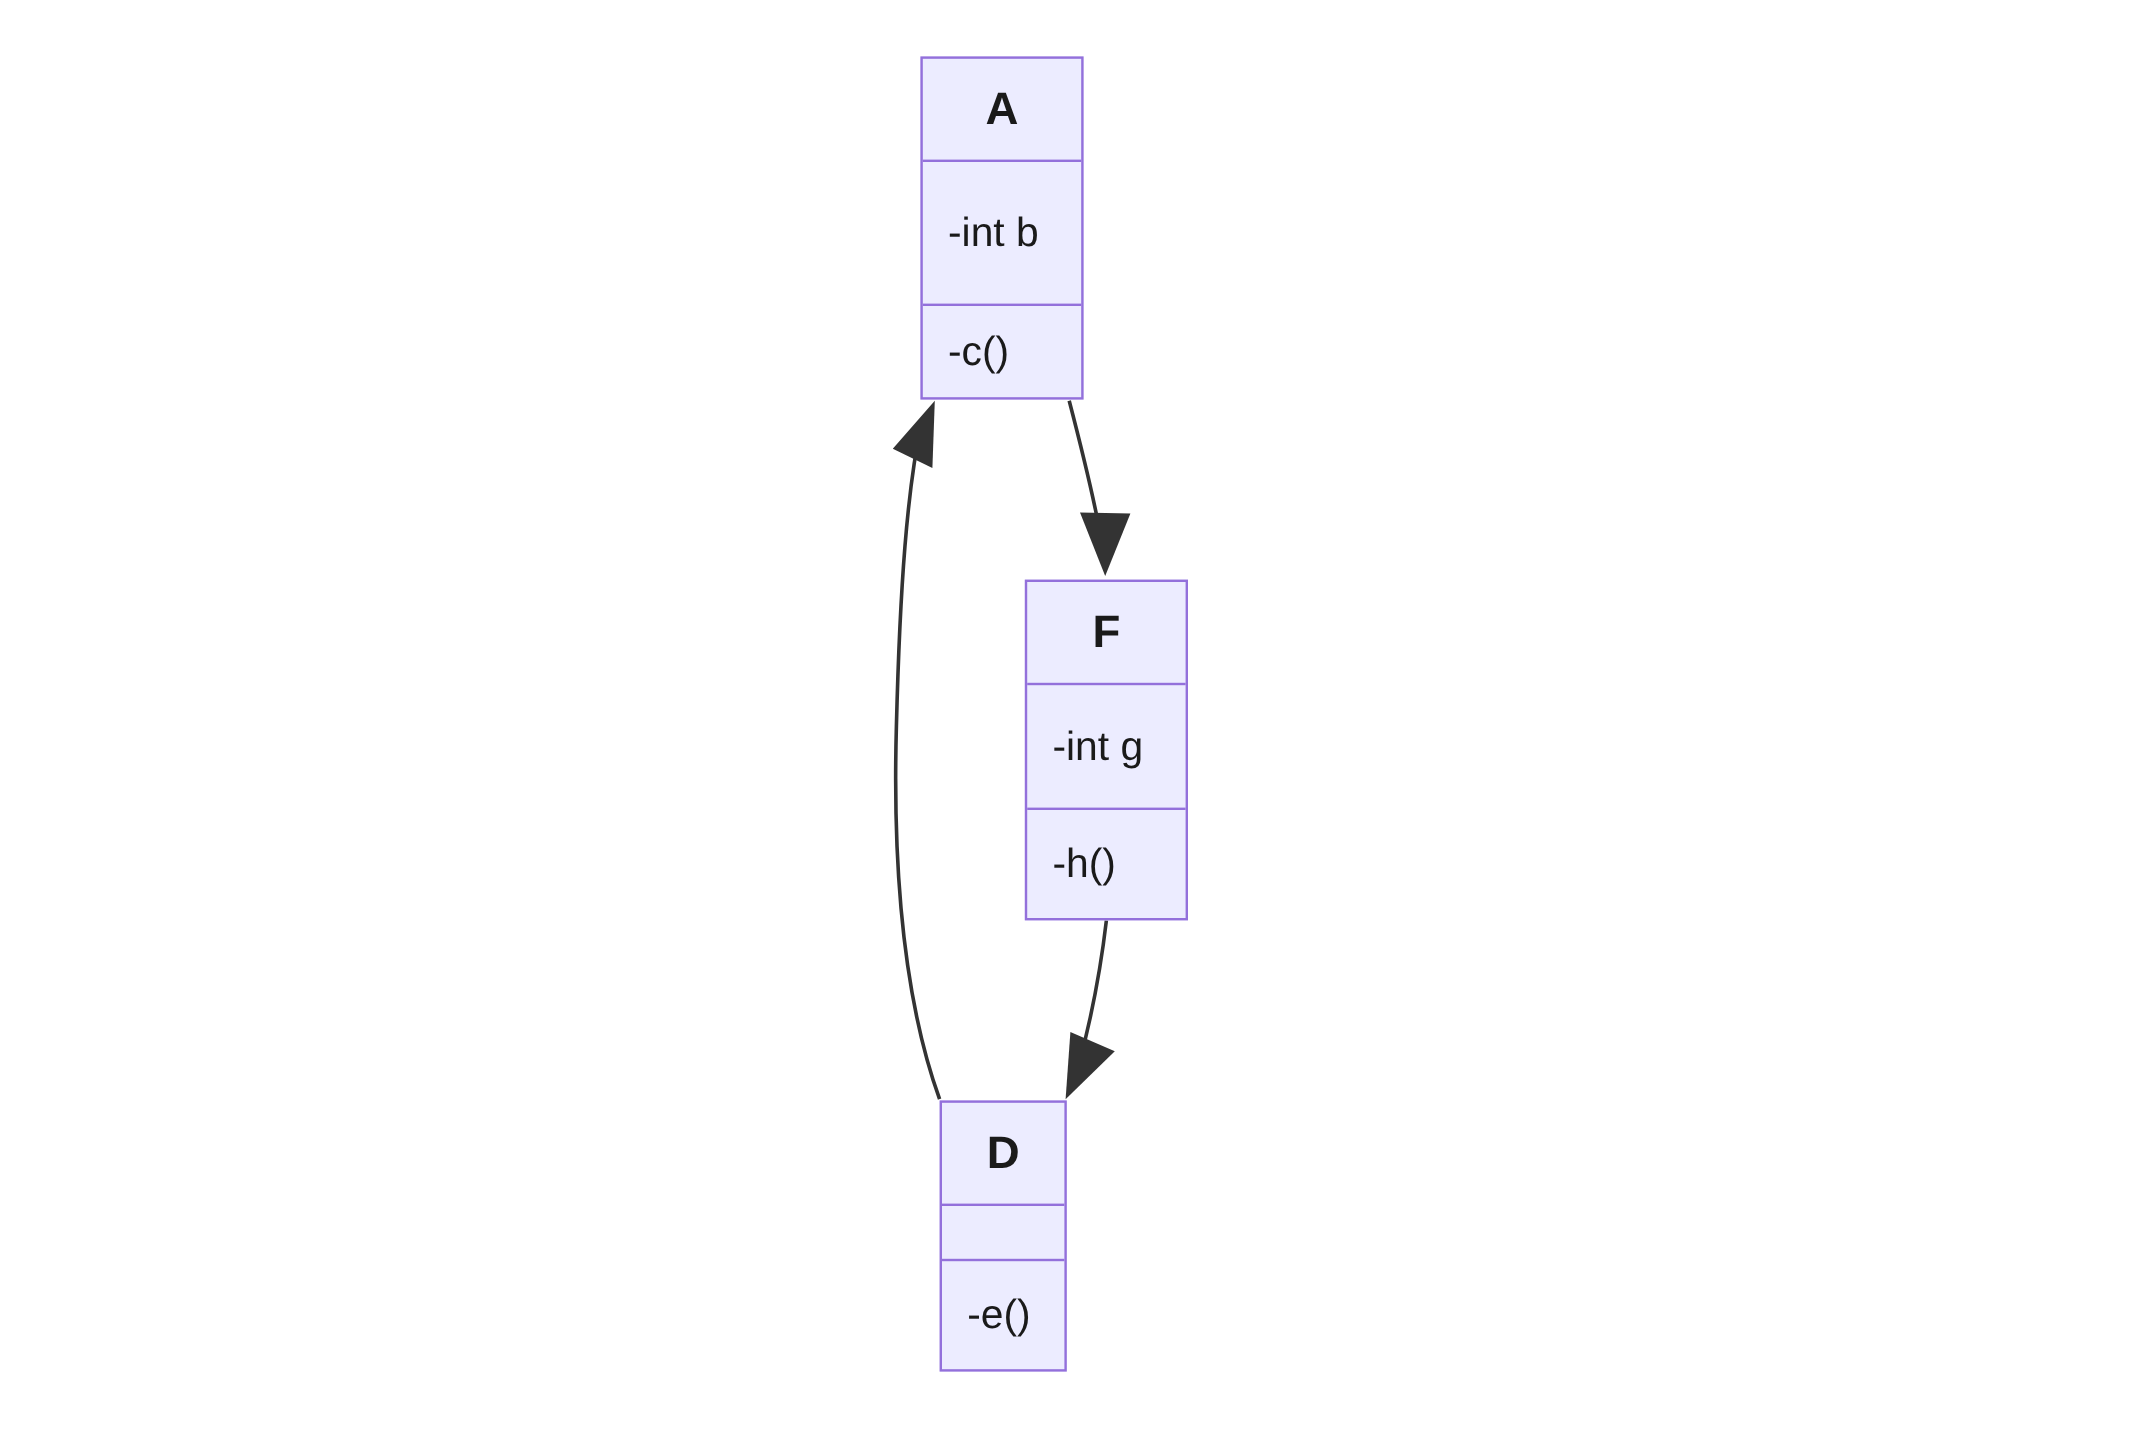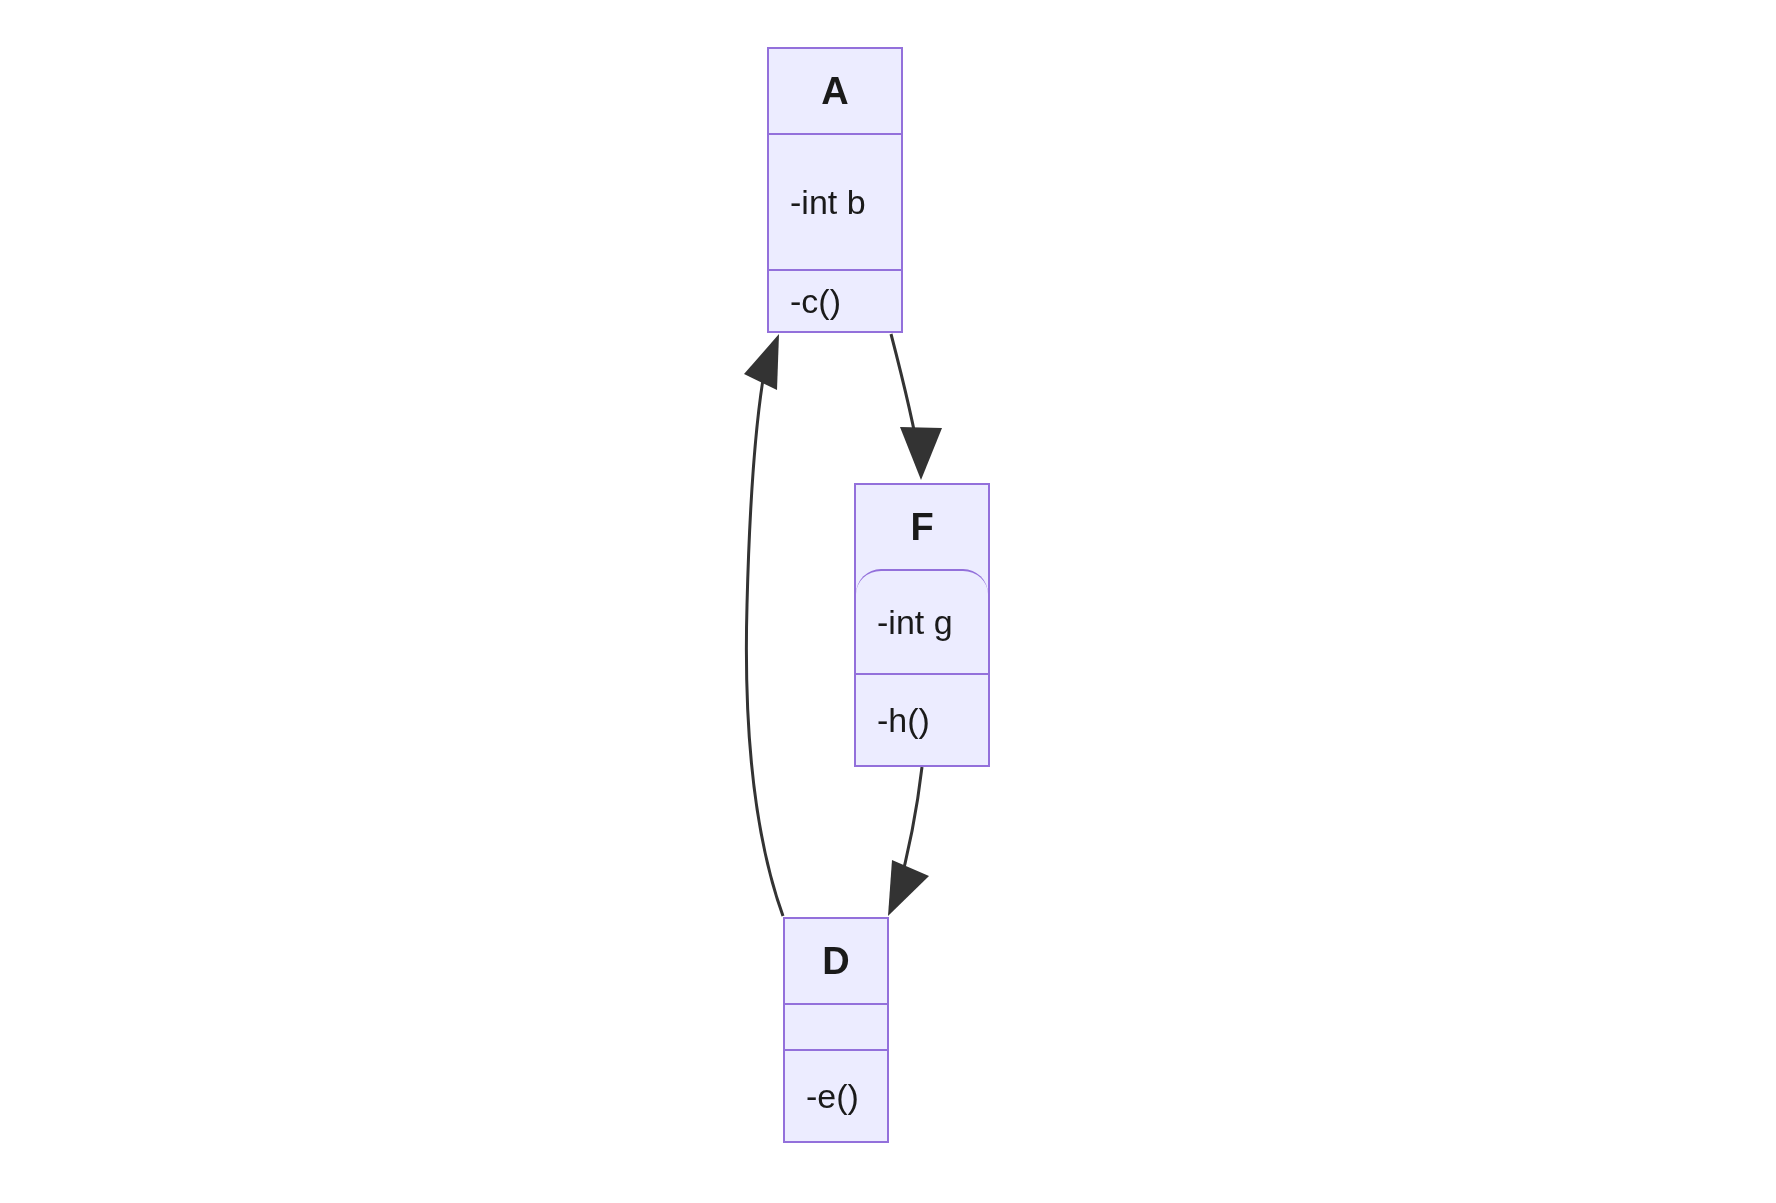--- a/index.html
+++ b/index.html
@@ -46,26 +46,26 @@
     font-size: 38px;
   }
   .class-box .member {
     justify-content: flex-start;
     padding-left: 21px;
     font-size: 34px;
   }
   
   #box-a { left: 767px; top: 47px; width: 136px; height: 286px; }
   #box-a .title  { height: 84px; }
-  #box-a .attr   { height: 136px; }
+  #box-a .attr   { height: 120px; }
   #box-a .method { flex: 1 1 auto; }
   
   #box-f { left: 854px; top: 483px; width: 136px; height: 284px; }
   #box-f .title  { height: 84px; }
-  #box-f .attr   { height: 104px; border-radius: 25px; }
+  #box-f .attr   { height: 104px; }
   #box-f .method { flex: 1 1 auto; }
   
   #box-d { left: 783px; top: 917px; width: 106px; height: 226px; }
   #box-d .title  { height: 84px; }
   #box-d .attr   { height: 46px; }
   #box-d .method { flex: 1 1 auto; }
 </style>
 </head>
 <body>
 

